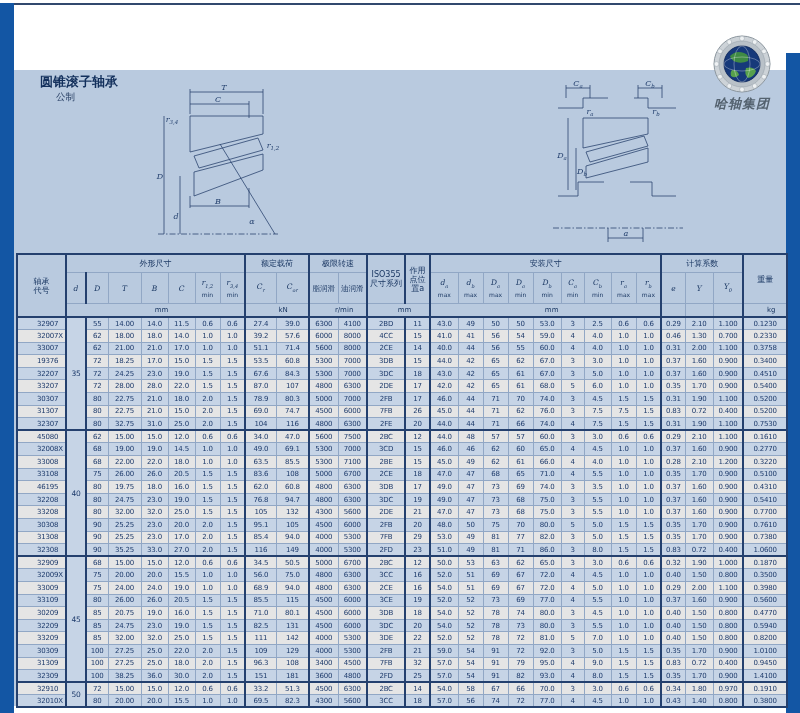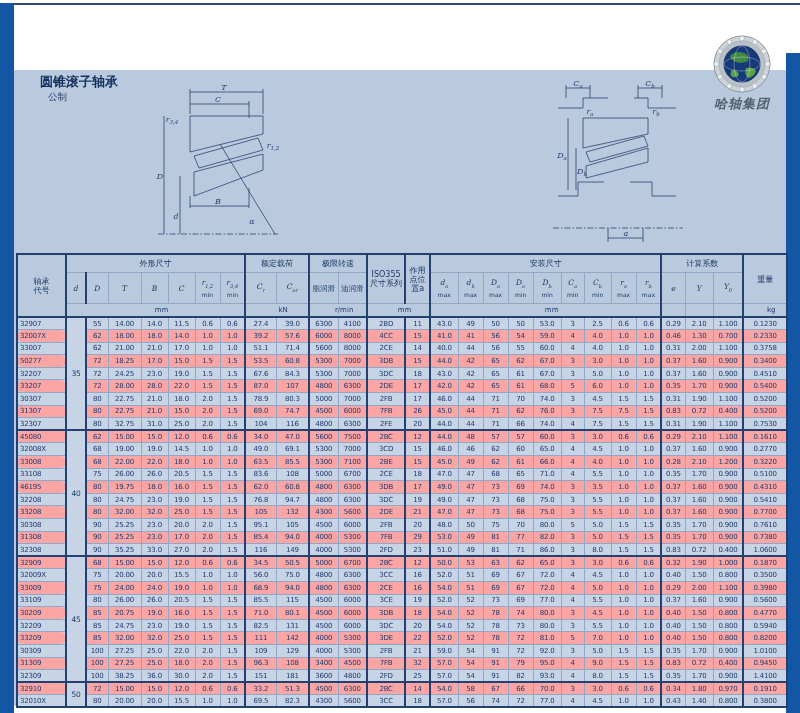--- a/index.html
+++ b/index.html
@@ -2,21 +2,21 @@
 <html><head>
 <meta charset="utf-8">
 <style>
   html,body{margin:0;padding:0;background:#e8e8e8;}
   #page{position:relative;width:800px;height:713px;background:#ffffff;overflow:hidden;
         font-family:"DejaVu Sans","Liberation Sans",sans-serif;}
   .bar{position:absolute;background:#1356a4;}
   #topline{position:absolute;left:0;top:3px;width:800px;height:2px;background:#31486e;}
   #panel{position:absolute;left:14px;top:70px;width:772px;height:636px;background:#b9cadf;}
   #title{position:absolute;left:40px;top:73px;font-size:13px;font-weight:bold;color:#13305c;}
-  #subtitle{position:absolute;left:48px;top:91px;font-size:9.5px;color:#2a4166;}
+  #subtitle{position:absolute;left:56px;top:91px;font-size:9.5px;color:#2a4166;}
   #logo{position:absolute;left:712px;top:34px;width:60px;height:60px;}
   #logotext{position:absolute;left:700px;top:95px;width:84px;text-align:center;
             font-style:italic;font-weight:bold;font-size:13px;color:#54626f;letter-spacing:1px;}
   .diag{position:absolute;}
   .diag text{font-family:"DejaVu Serif","Liberation Serif",serif;font-style:italic;
              font-size:8px;fill:#24406e;}
   .diag .sub{font-size:5.5px;}
   
   #tblwrap{position:absolute;left:16px;top:253px;}
   table{border-collapse:collapse;table-layout:fixed;width:770px;background:#c6d4e6;
@@ -28,23 +28,23 @@
   .hr1 th{font-size:8px;height:17px;}
   .hr2 th{height:30px;}
   .hr3 th{height:12px;font-size:7px;padding-left:12px;}
   .wrap{white-space:normal;line-height:9px;}
   .tl{border-left:2px solid #24406e;}
   .sy{font-family:"DejaVu Serif","Liberation Serif",serif;font-size:7.5px;line-height:9px;}
   .it{font-style:italic;}
   .sy sub{font-size:5px;}
   .su{font-size:6px;line-height:7px;}
   tbody tr{height:12.6px;background:#c6d4e6;}
-  tbody tr.alt{background:#fca5a5;}
+  tbody tr.alt{background:#e5e5e5;}
   tbody td{font-size:7px;letter-spacing:-0.2px;}
-  td.code{text-align:left;padding-left:2px;border-radius:6px;}
+  td.code{text-align:left;padding-left:19px;}
   td.dcell{background:#c6d4e6;font-size:7.5px;border-left:2px solid #24406e;
            border-right:2px solid #24406e;}
   tr.gsep td{border-top:2px solid #24406e;}
 </style>
 </head>
 <body>
 
 <div id="page">
   <div id="topline"></div>
   <div class="bar" style="left:0;top:3px;width:14px;height:710px;"></div>
@@ -368,21 +368,21 @@
             <td>4</td>
             <td>4.0</td>
             <td>1.0</td>
             <td>1.0</td>
             <td class="tl">0.31</td>
             <td>2.00</td>
             <td>1.100</td>
             <td class="tl">0.3758</td>
           </tr>
           <tr class="alt">
-            <td class="code">50277</td>
+            <td class="code">19376</td>
             <td class="tl">72</td>
             <td>18.25</td>
             <td>17.0</td>
             <td>15.0</td>
             <td>1.5</td>
             <td>1.5</td>
             <td class="tl">53.5</td>
             <td>60.8</td>
             <td class="tl">5300</td>
             <td>7000</td>

